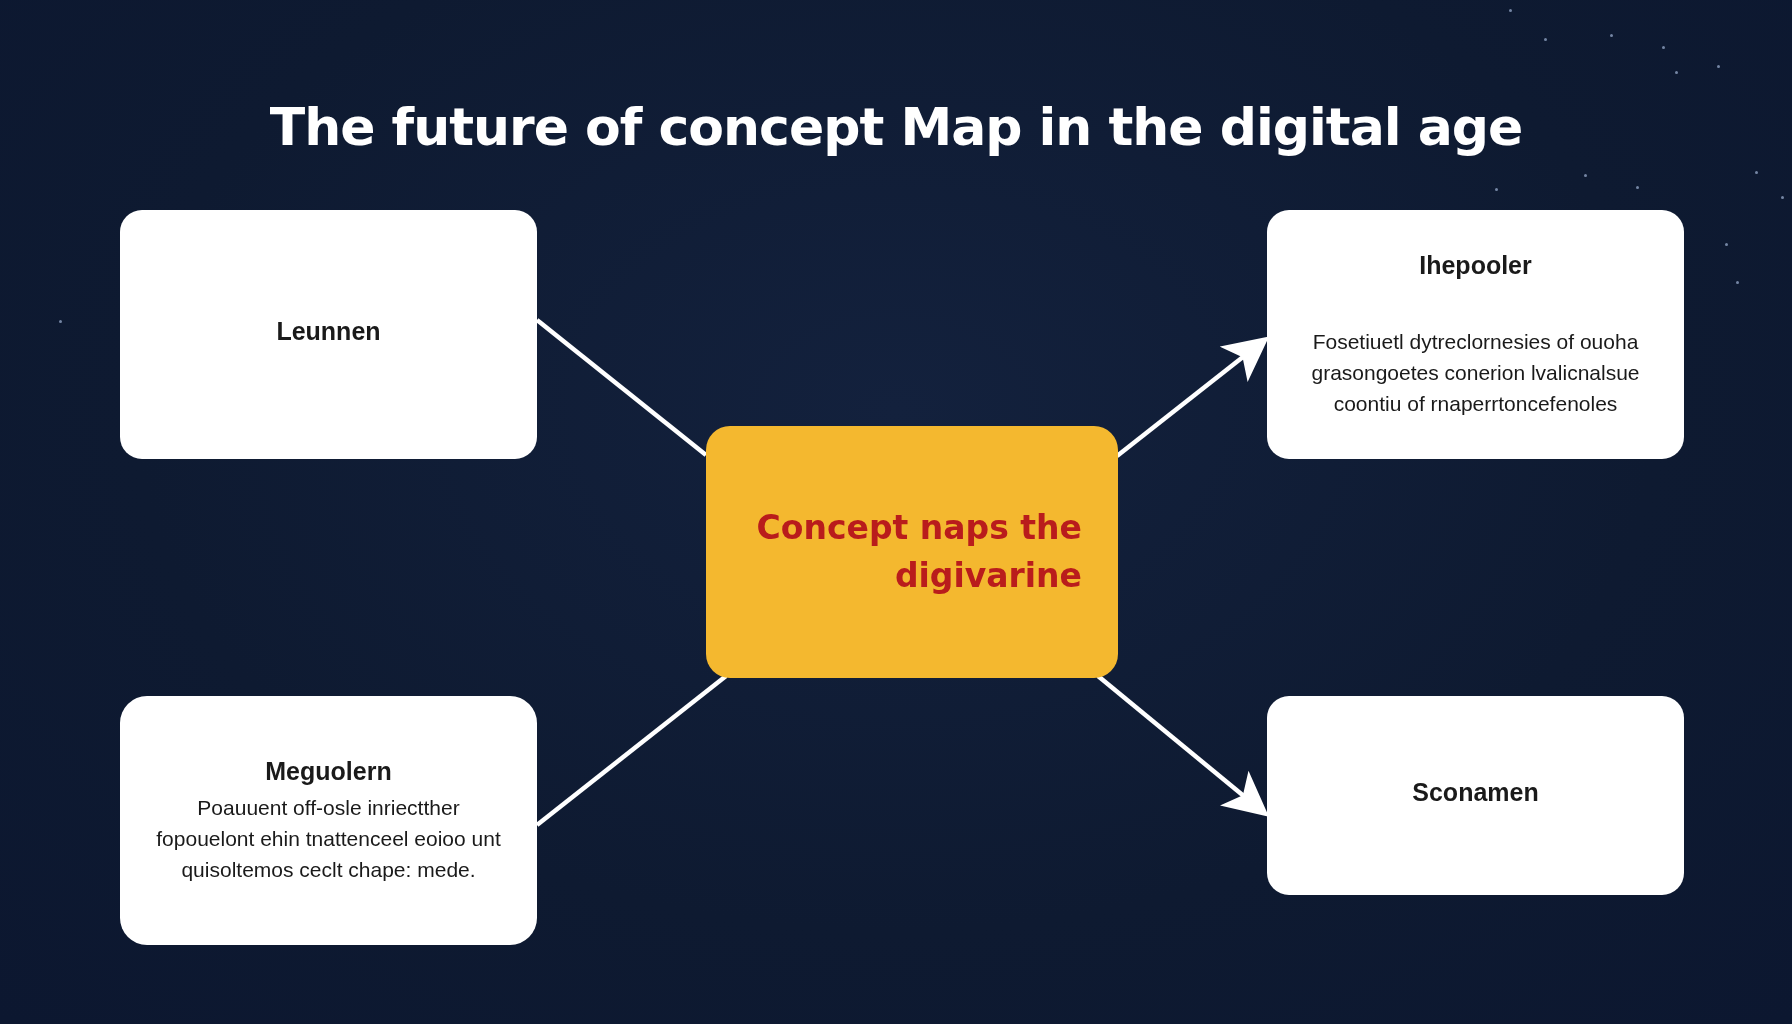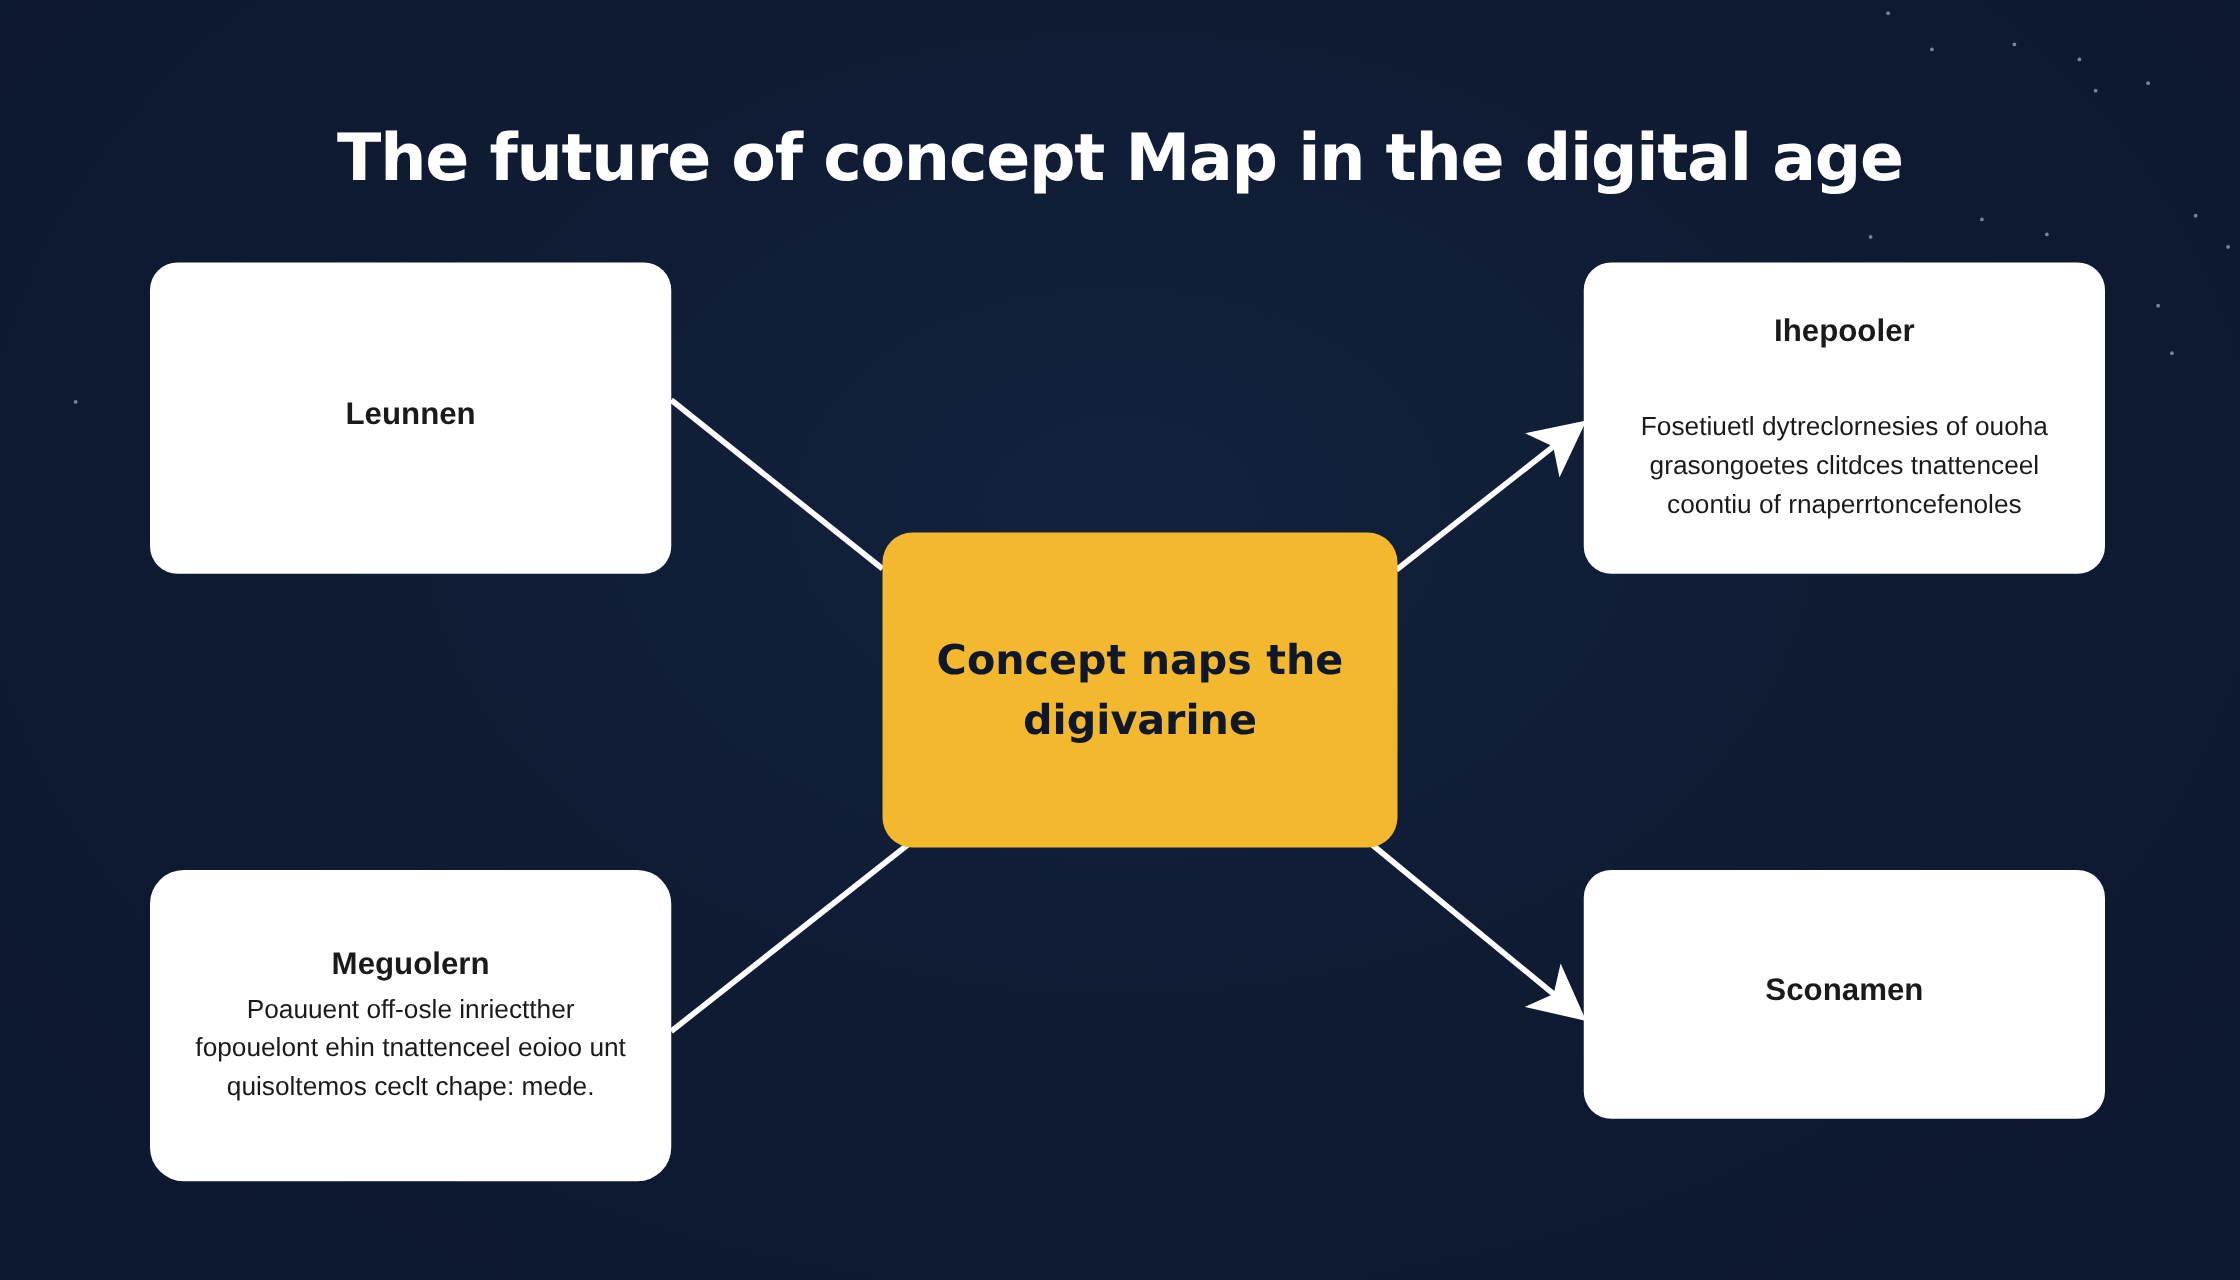--- a/index.html
+++ b/index.html
@@ -23,21 +23,21 @@
   }
   .node .ntitle { font-weight:bold; font-size:25px; margin-bottom:6px; }
   .node .nbody { font-size:21px; line-height:31px; }
   .center {
     position:absolute; left:706px; top:426px; width:412px; height:252px;
     background:#f4b82f; border-radius:24px;
     display:flex; align-items:center; justify-content:center; text-align:center;
   }
   .center span {
     font-family:"DejaVu Sans", sans-serif; font-weight:bold; font-size:33px;
-    line-height:48px; color:#0f172a; width:340px;
+    line-height:48px; color:#b91c1c; width:340px;text-align:right;
   }
 </style>
 </head>
 <body>
 
 <div class="star" style="left:59px;top:320px;"></div>
 <div class="star" style="left:1544px;top:38px;"></div>
 <div class="star" style="left:1509px;top:9px;"></div>
 <div class="star" style="left:1610px;top:34px;"></div>
 <div class="star" style="left:1662px;top:46px;"></div>
@@ -64,21 +64,21 @@
   <line x1="726" y1="676" x2="537" y2="825" stroke="#ffffff" stroke-width="4.5"></line>
   <line x1="1098" y1="676" x2="1262" y2="811" stroke="#ffffff" stroke-width="4.5" marker-end="url(#ah)"></line>
 </svg>
 
 <div class="node" style="left:120px;top:210px;width:417px;height:249px;">
   <div class="ntitle">Leunnen</div>
 </div>
 
 <div class="node" style="left:1267px;top:210px;width:417px;height:249px;gap:40px;">
   <div class="ntitle">Ihepooler</div>
-  <div class="nbody">Fosetiuetl dytreclornesies of ouoha grasongoetes clitdces tnattenceel coontiu of rnaperrtoncefenoles</div>
+  <div class="nbody">Fosetiuetl dytreclornesies of ouoha grasongoetes conerion lvalicnalsue coontiu of rnaperrtoncefenoles</div>
 </div>
 
 <div class="node" style="left:120px;top:696px;width:417px;height:249px;border-radius:27px;">
   <div class="ntitle">Meguolern</div>
   <div class="nbody">Poauuent off-osle inriectther fopouelont ehin tnattenceel eoioo unt quisoltemos ceclt chape: mede.</div>
 </div>
 
 <div class="node" style="left:1267px;top:696px;width:417px;height:199px;">
   <div class="ntitle">Sconamen</div>
 </div>

